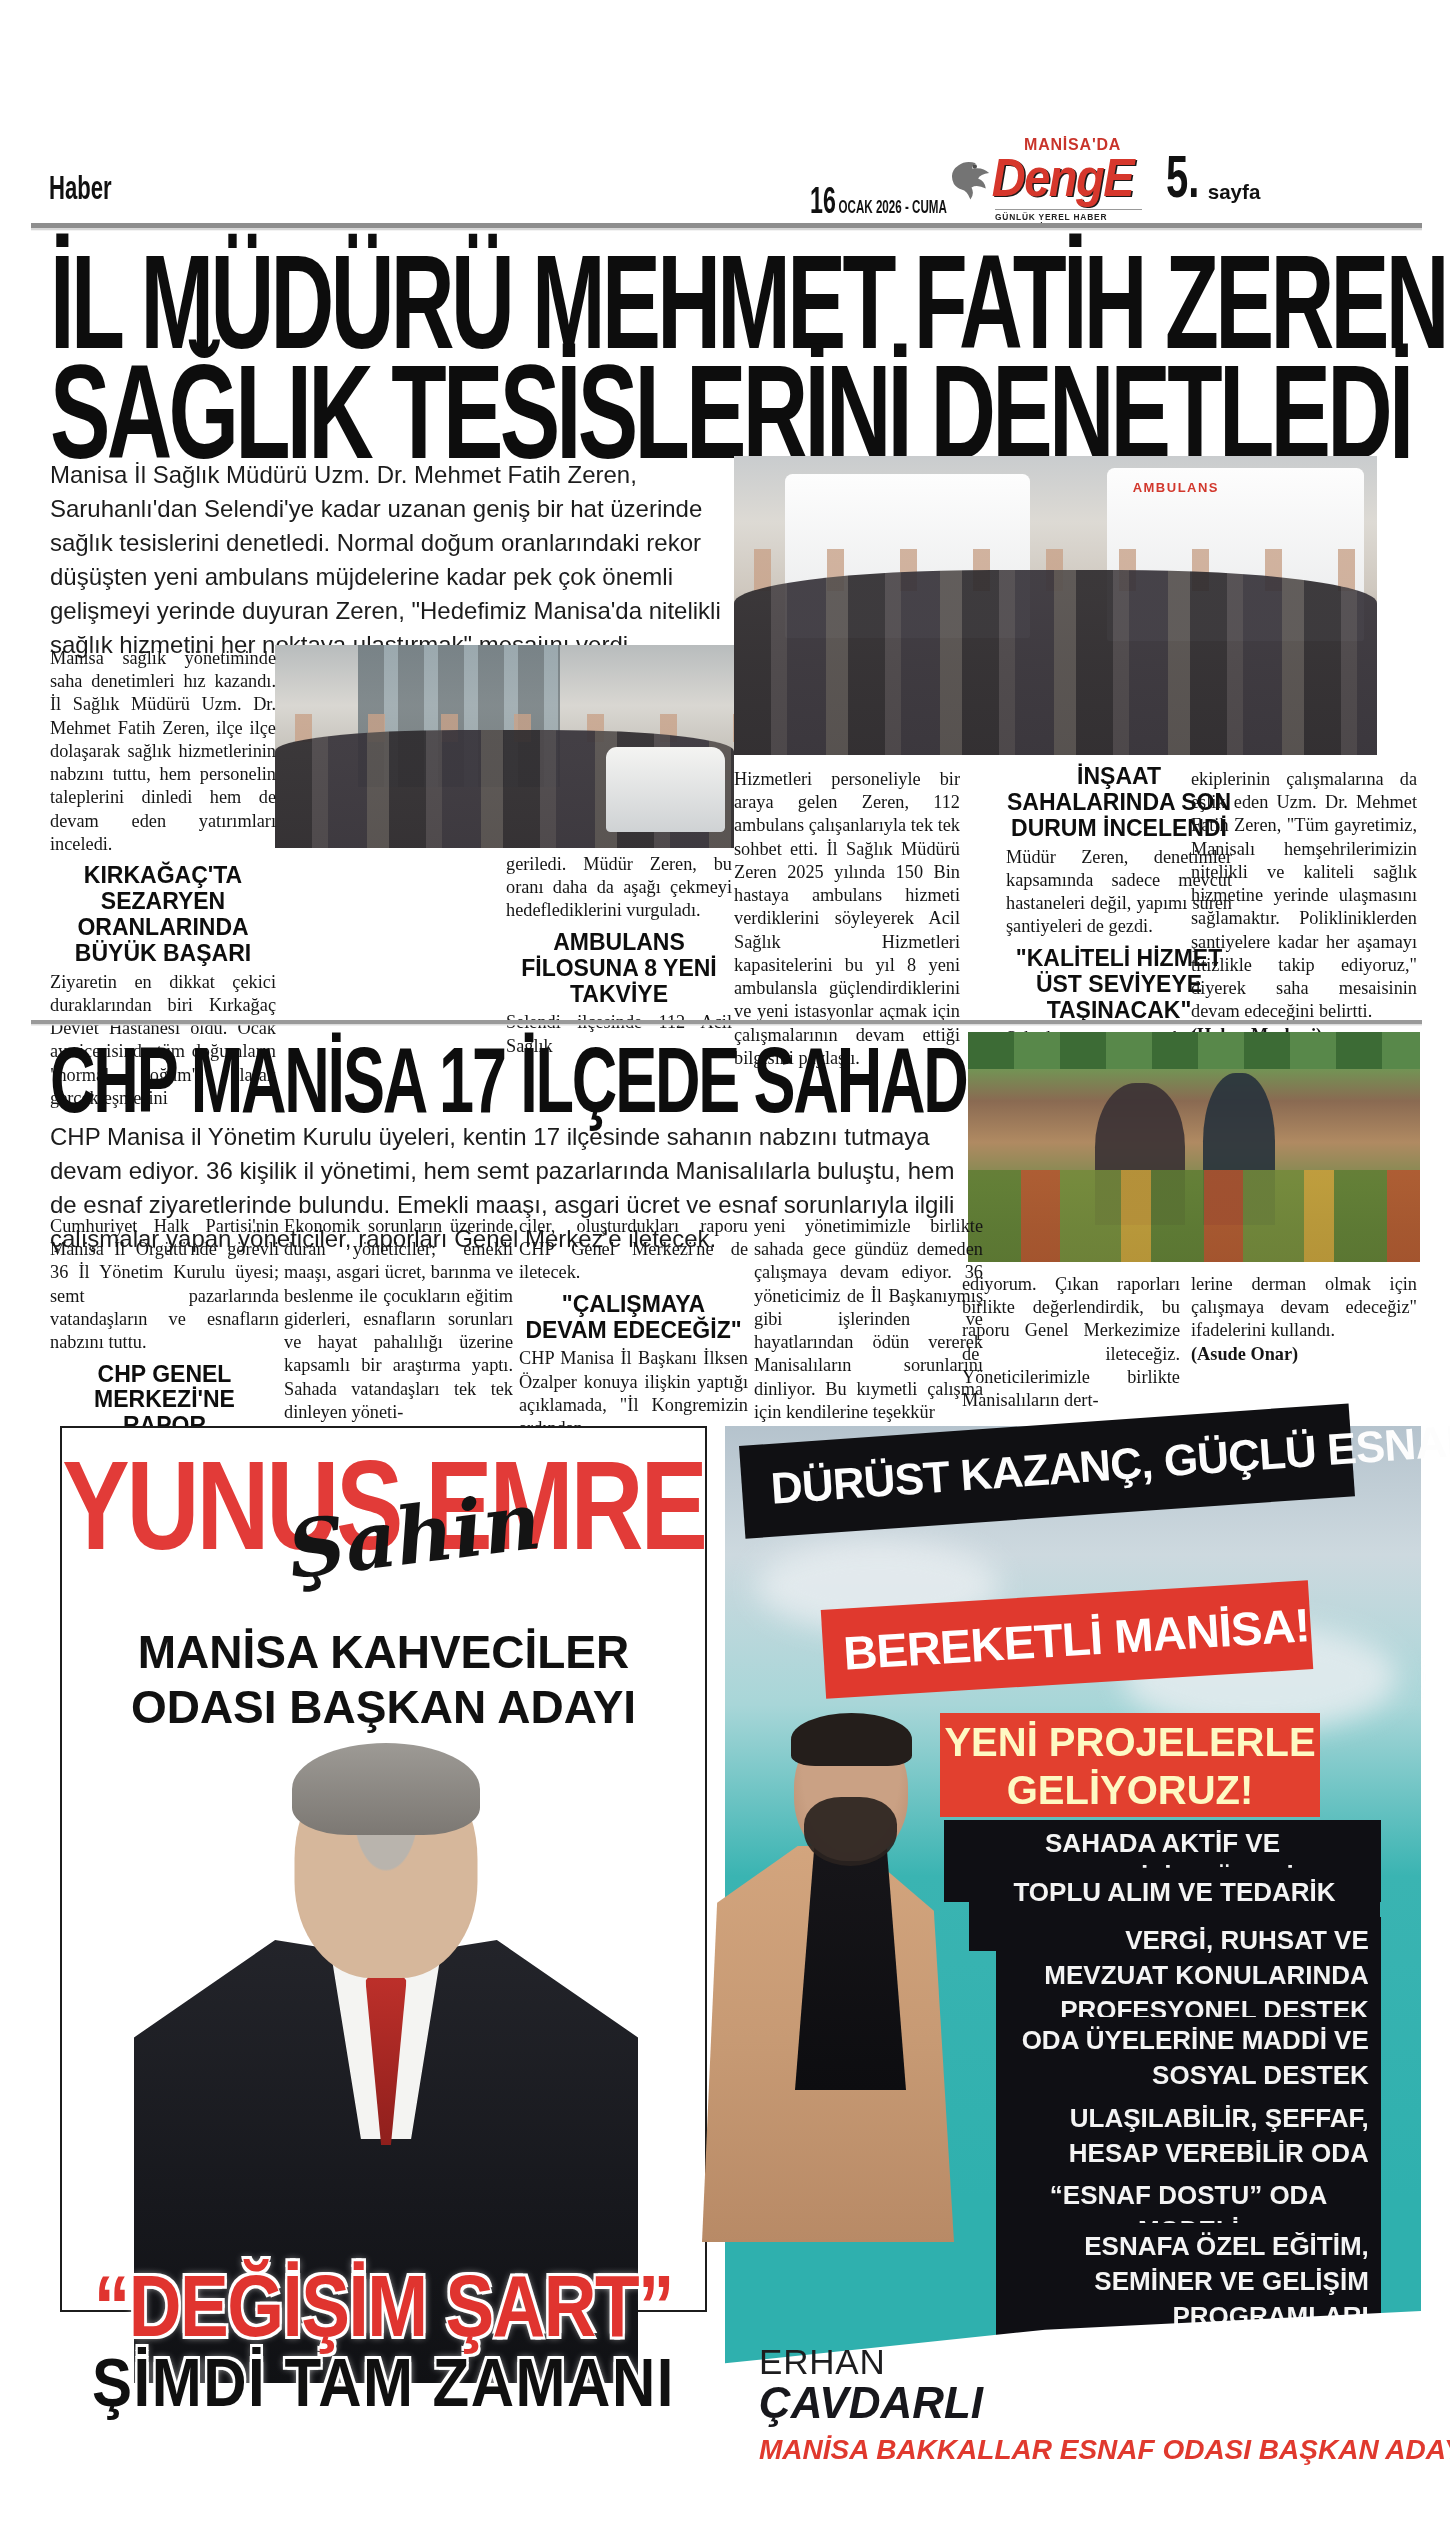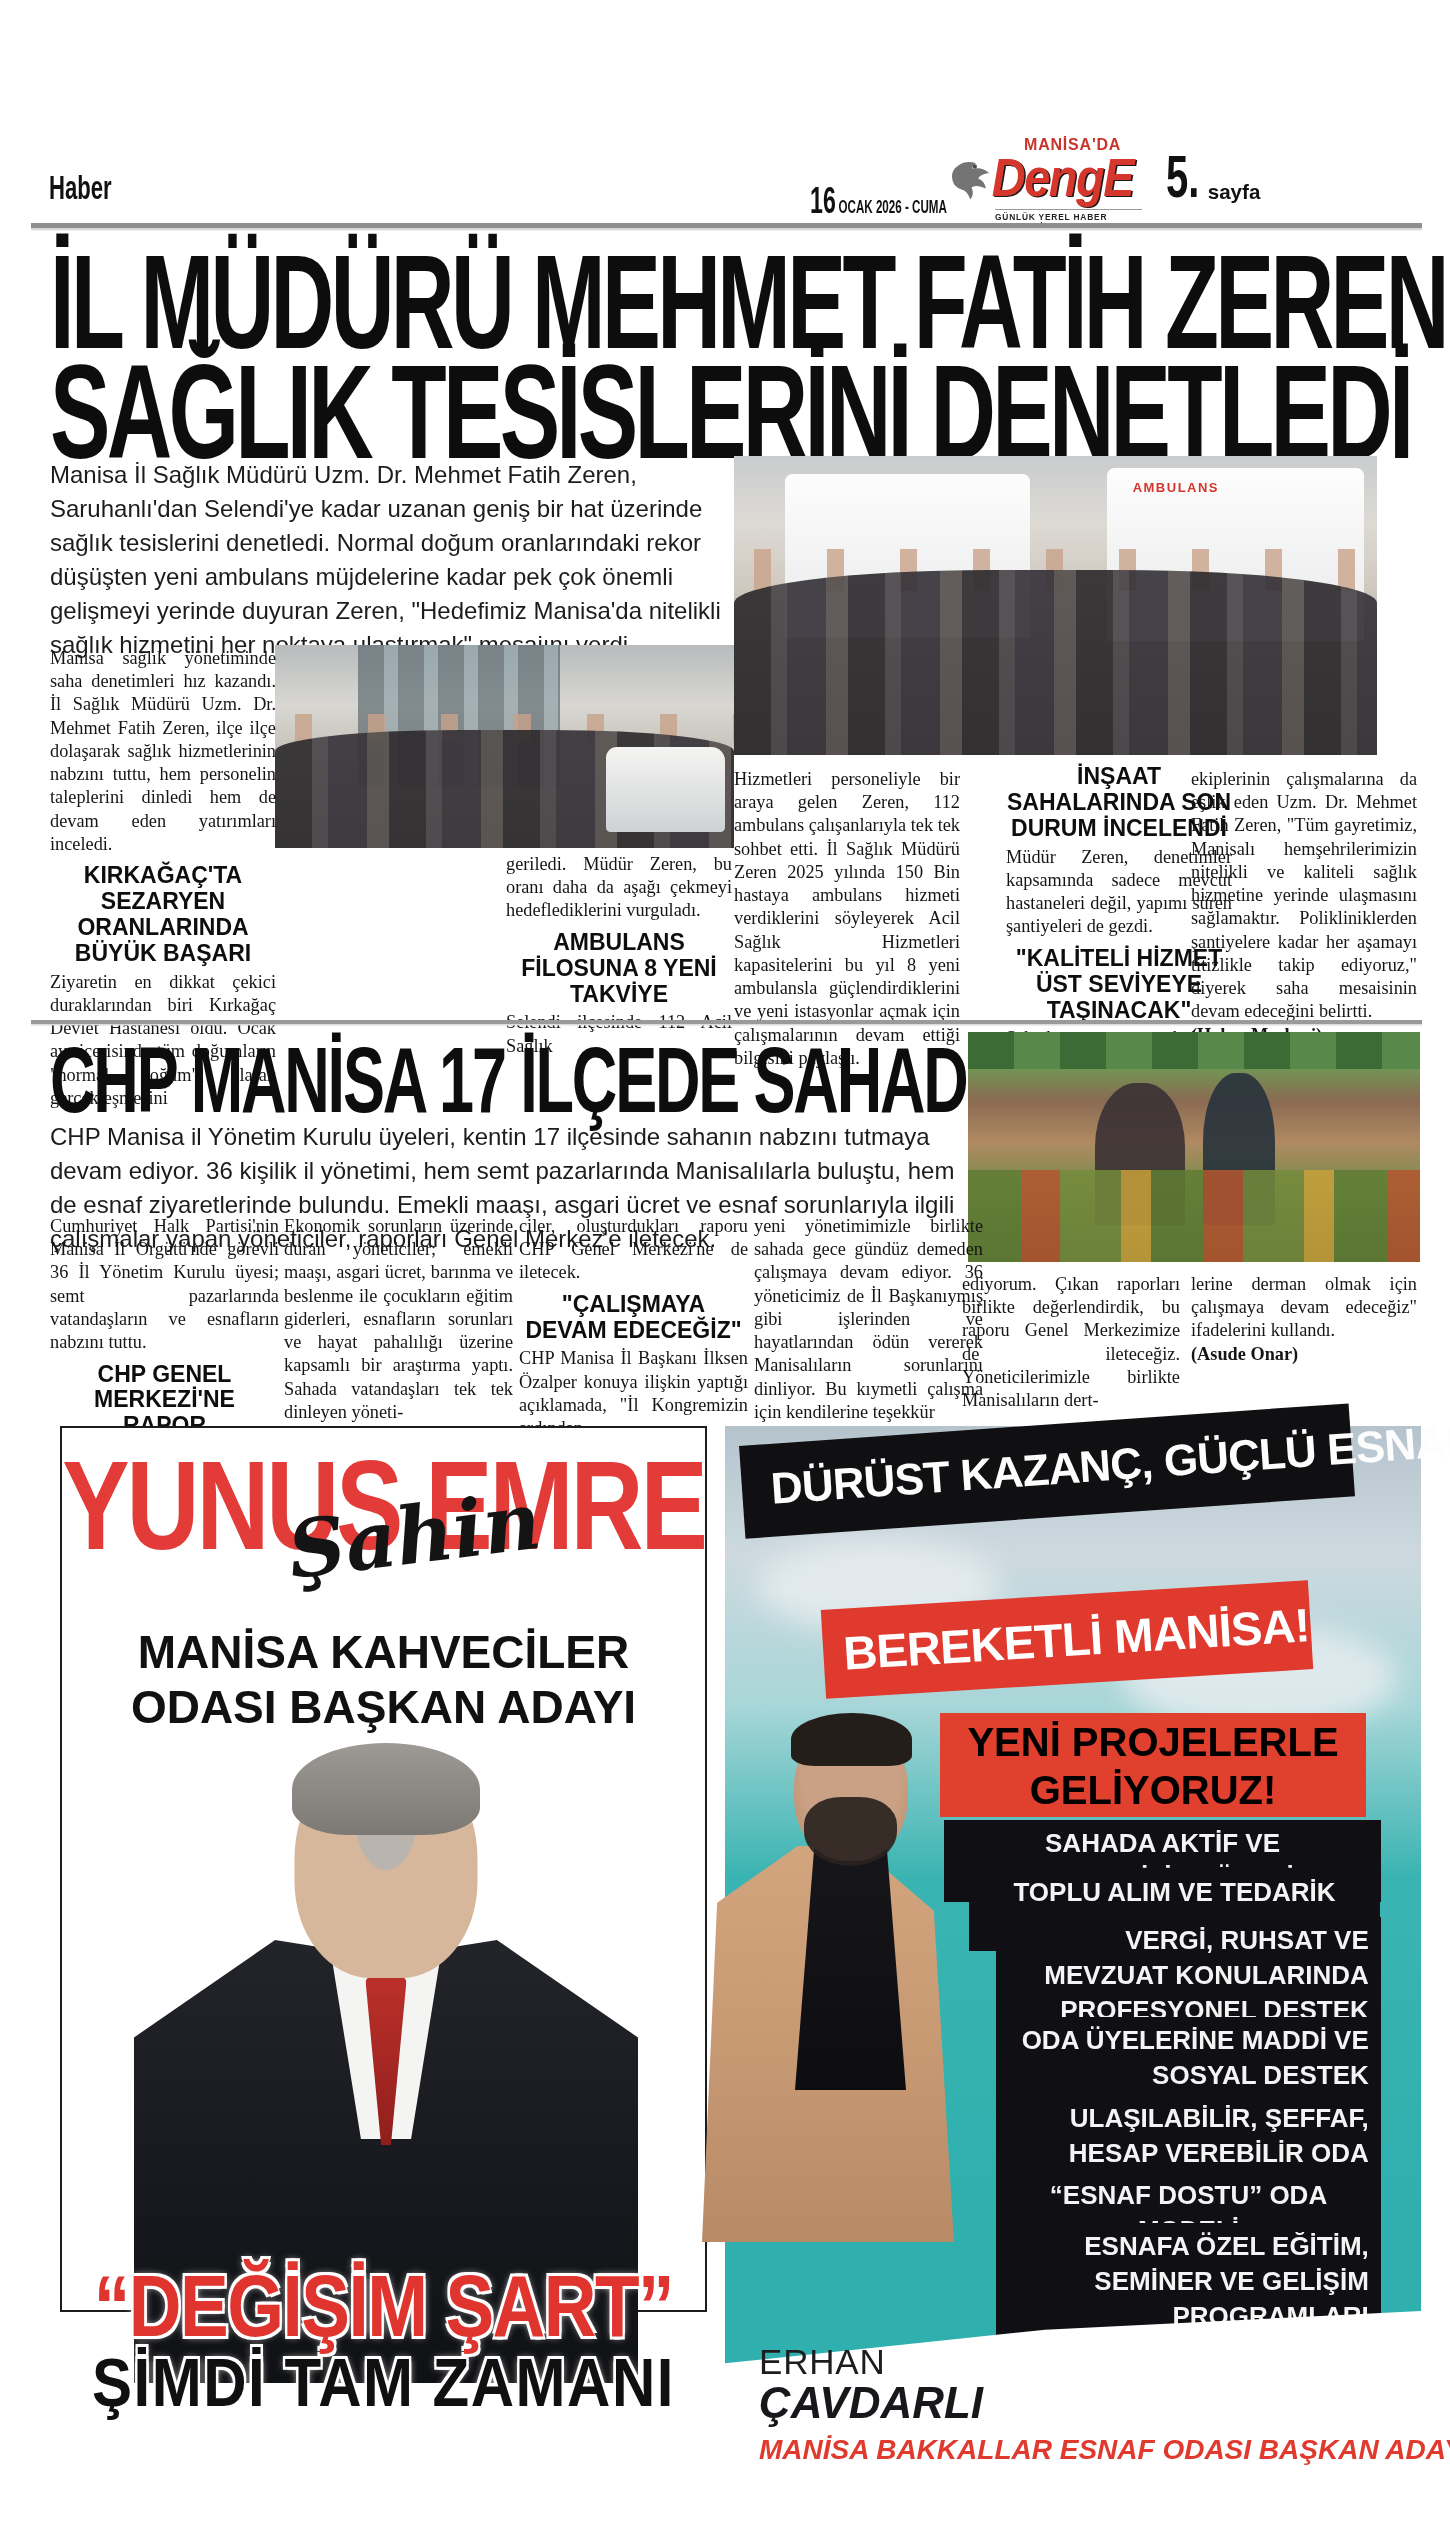--- a/index.html
+++ b/index.html
@@ -119,22 +119,22 @@
   .portrait2 { position:absolute; left:0px; top:298px; width:221px; height:519px;}
   .p2-head { position:absolute; left:69px; top:0; width:114px; height:137px;
      background:radial-gradient(ellipse at 50% 35%, #caa184 0 60%, #b58a6d 100%); border-radius:46%;}
   .p2-beard { position:absolute; left:79px; top:73px; width:93px; height:69px; background:#2a2320; border-radius:40% 40% 50% 50%; opacity:.92;}
   .p2-hair { position:absolute; left:66px; top:-10.7px; width:121px; height:53px; background:#241e1b; border-radius:50% 50% 20% 20%;}
   .p2-coat { position:absolute; left:-23px; top:114px; width:252px; height:404px;
      background:linear-gradient(180deg,#d3a57e 0%,#c79a74 50%,#b88a66 100%);
      clip-path:polygon(38% 2%, 62% 2%, 92% 18%, 100% 100%, 0 100%, 6% 16%);}
   .p2-tneck { position:absolute; left:70px; top:114px; width:111px; height:252px;
      background:linear-gradient(180deg,#17161a,#0d0d10); clip-path:polygon(18% 0, 82% 0, 100% 100%, 0 100%);}
-  .redbox { position:absolute; left:215px; top:287px; width:426px; height:104px; background:#e2402f;
-            color:#000000; font-weight:bold; font-size:40px; text-align:center; line-height:1.22; padding-top:4.6px;}
+  .redbox { position:absolute; left:215px; top:287px; width:380px; height:104px; background:#e2402f;
+            color:#fef9c3; font-weight:bold; font-size:40px; text-align:center; line-height:1.22; padding-top:4.6px;}
   .pitem { position:absolute; background:#0f0f14; color:#f4f4f4; font-weight:bold; font-size:26px;
            line-height:1.35; padding:6.1px 12.2px; text-align:right; letter-spacing:0px;}
   .pi0 { left:219px; top:394px; width:437px; text-align:center;}
   .pi1 { left:244px; top:443px; width:411px; text-align:center;}
   .pi2 { left:271px; top:491px; width:385px;}
   .pi3 { left:271px; top:591px; width:385px;}
   .pi4 { left:271px; top:669px; width:385px;}
   .pi5 { left:271px; top:746px; width:385px; text-align:center;}
   .pi6 { left:271px; top:797px; width:385px;}
   .white-wedge { position:absolute; left:0; bottom:0; width:100%; height:187px; background:#fff;

